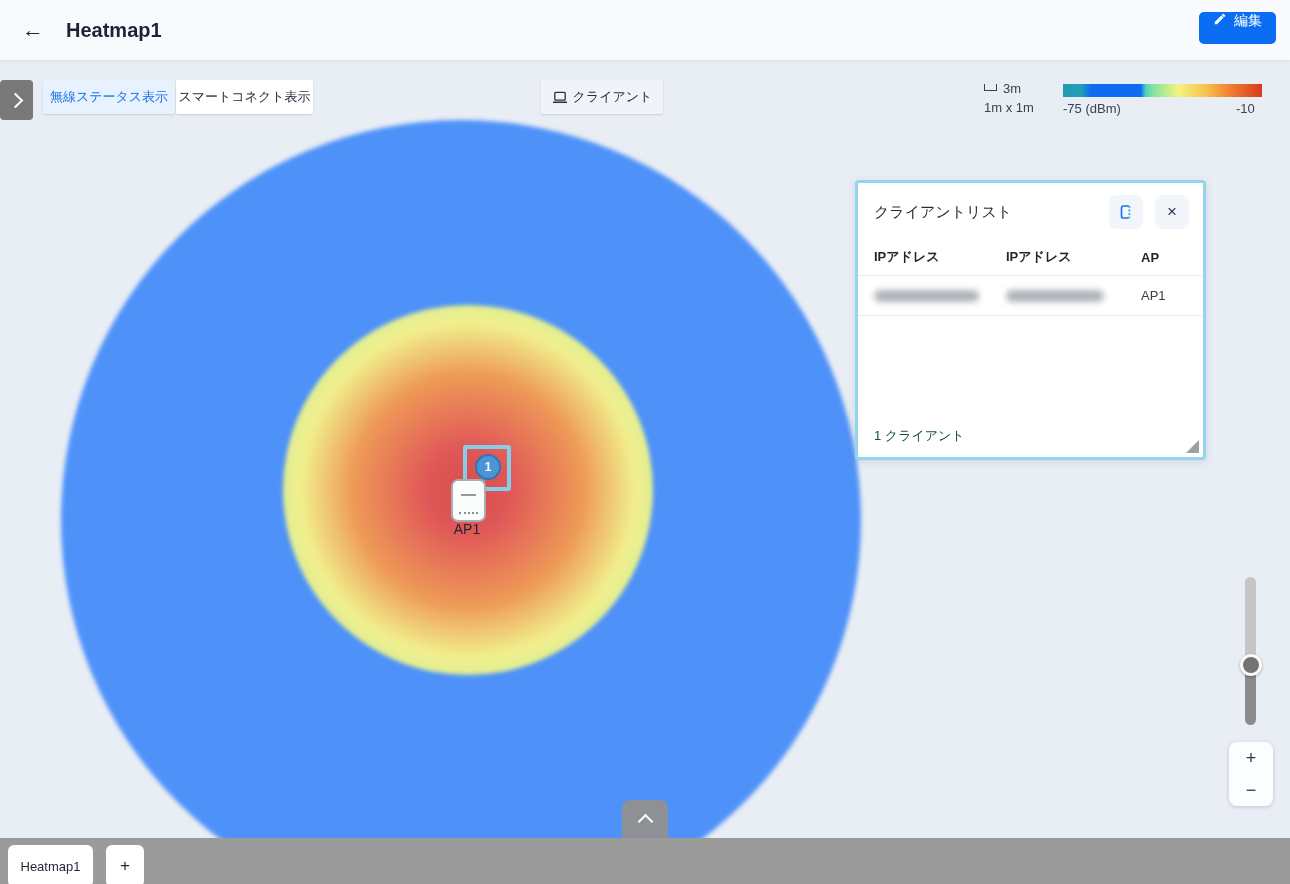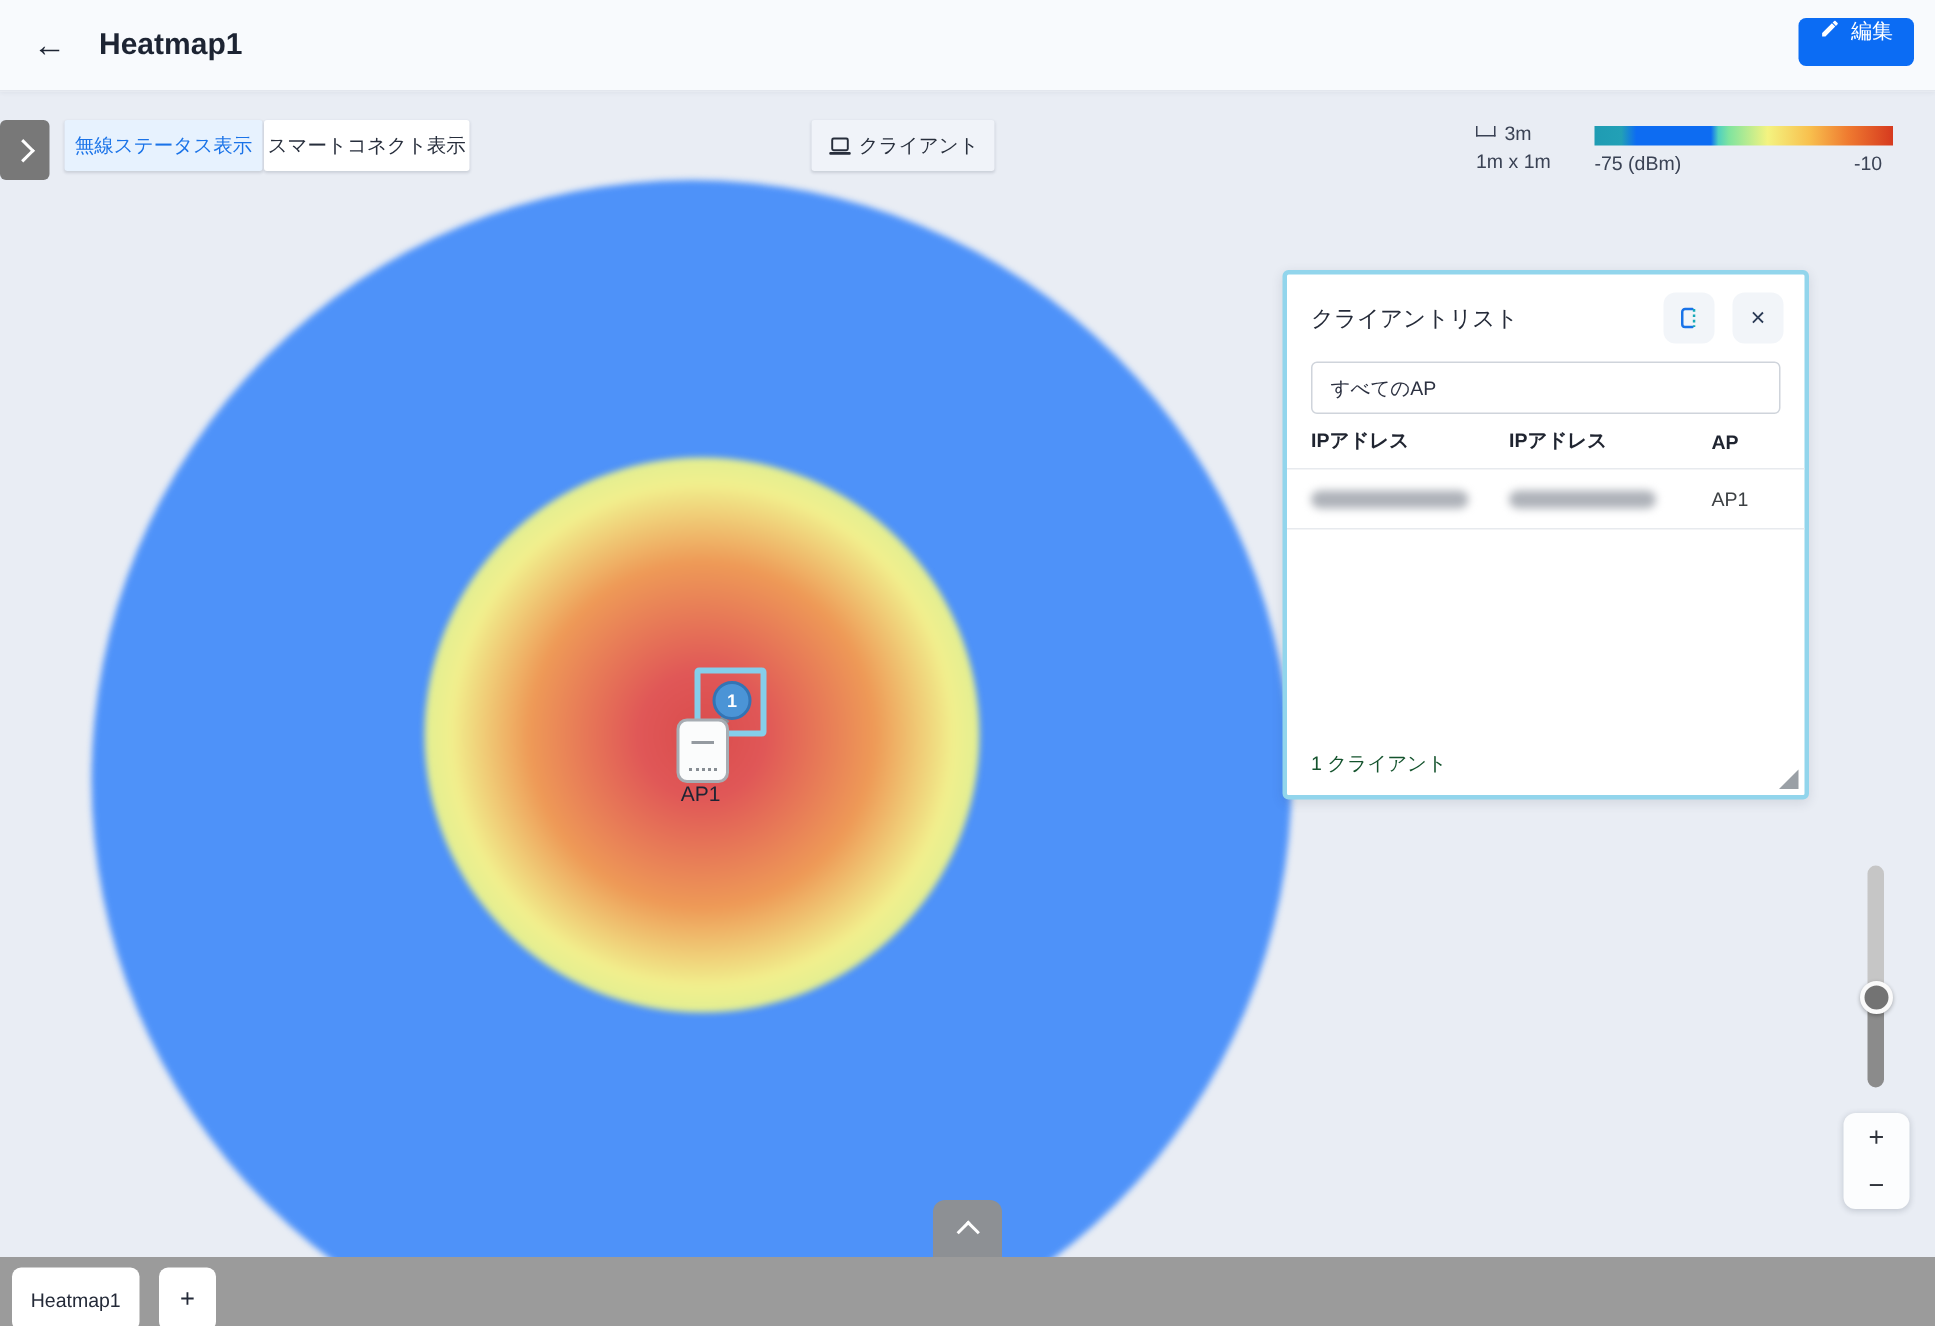--- a/index.html
+++ b/index.html
@@ -63,21 +63,21 @@
   .scale-bracket{width:11px;height:6px;border-left:1.5px solid #3a4254;border-right:1.5px solid #3a4254;
                  border-bottom:1.5px solid #3a4254;margin-top:-3px;}
   .grid-label{margin-top:3px;}
   .grad-bar{position:absolute;left:1063px;top:84px;width:199px;height:13px;z-index:12;
     background:linear-gradient(90deg,#1f9cb3 0%,#22a0b6 9%,#0d6cf2 14%,#0d6cf2 39%,
       #4fd0c0 41.5%,#7fe49f 45%,#f4f380 58%,#f8c04e 72%,#ef7a30 85%,#d63a1f 100%);}
   .grad-min{position:absolute;left:1063px;top:101px;font-size:13px;color:#3a4254;z-index:12;}
   .grad-max{position:absolute;left:1236px;top:101px;font-size:13px;color:#3a4254;z-index:12;}
 
   
-  .panel{position:absolute;left:855px;top:180px;width:351px;height:353px;background:#fff;
+  .panel{position:absolute;left:855px;top:180px;width:351px;height:280px;background:#fff;
          border:3px solid #92d5ec;border-radius:4px;box-shadow:0 2px 8px rgba(40,50,70,.12);
          z-index:20;box-sizing:border-box;}
   .panel-head{display:flex;align-items:center;padding:12px 14px 10px 16px;}
   .panel-title{font-size:15px;color:#242a38;flex:1;}
   .icon-btn{width:34px;height:34px;border-radius:8px;background:#f2f5f9;border:none;cursor:pointer;
             display:flex;align-items:center;justify-content:center;margin-left:12px;font-size:17px;color:#2b3a55;}
   .panel-select{margin:2px 16px 0 16px;height:33px;border:1px solid #cfd4db;border-radius:4px;
                 display:flex;align-items:center;padding:0 12px;font-size:13px;color:#2b3040;cursor:pointer;}
   .panel-search{margin-top:11px;height:35px;background:#f1f4f8;display:flex;align-items:center;
                 padding:0 16px;gap:8px;}
@@ -179,23 +179,20 @@
       <button class="icon-btn">
         <svg width="18" height="18" viewBox="0 0 24 24">
           <path d="M15 4H8.5A2.5 2.5 0 0 0 6 6.5v11A2.5 2.5 0 0 0 8.5 20H15" fill="none" stroke="#1a73e8" stroke-width="2.2" stroke-linecap="round"></path>
           <line x1="16.5" y1="4" x2="16.5" y2="20" stroke="#17a9b8" stroke-width="2.2" stroke-dasharray="2.4 2.4"></line>
         </svg>
       </button>
       <button class="icon-btn">
         <span>×</span>
       </button>
     </div>
-    <div class="panel-select">
-      <span>すべてのAP</span>
-    </div>
     <div class="tbl-head">
       <span class="col-mac">IPアドレス</span>
       <span class="col-ip">IPアドレス</span>
       <span class="col-ap">AP</span>
     </div>
     <div class="tbl-row">
       <span class="col-mac">
         <span class="blur-bar" style="display:block;width:105px;"></span>
       </span>
       <span class="col-ip">

